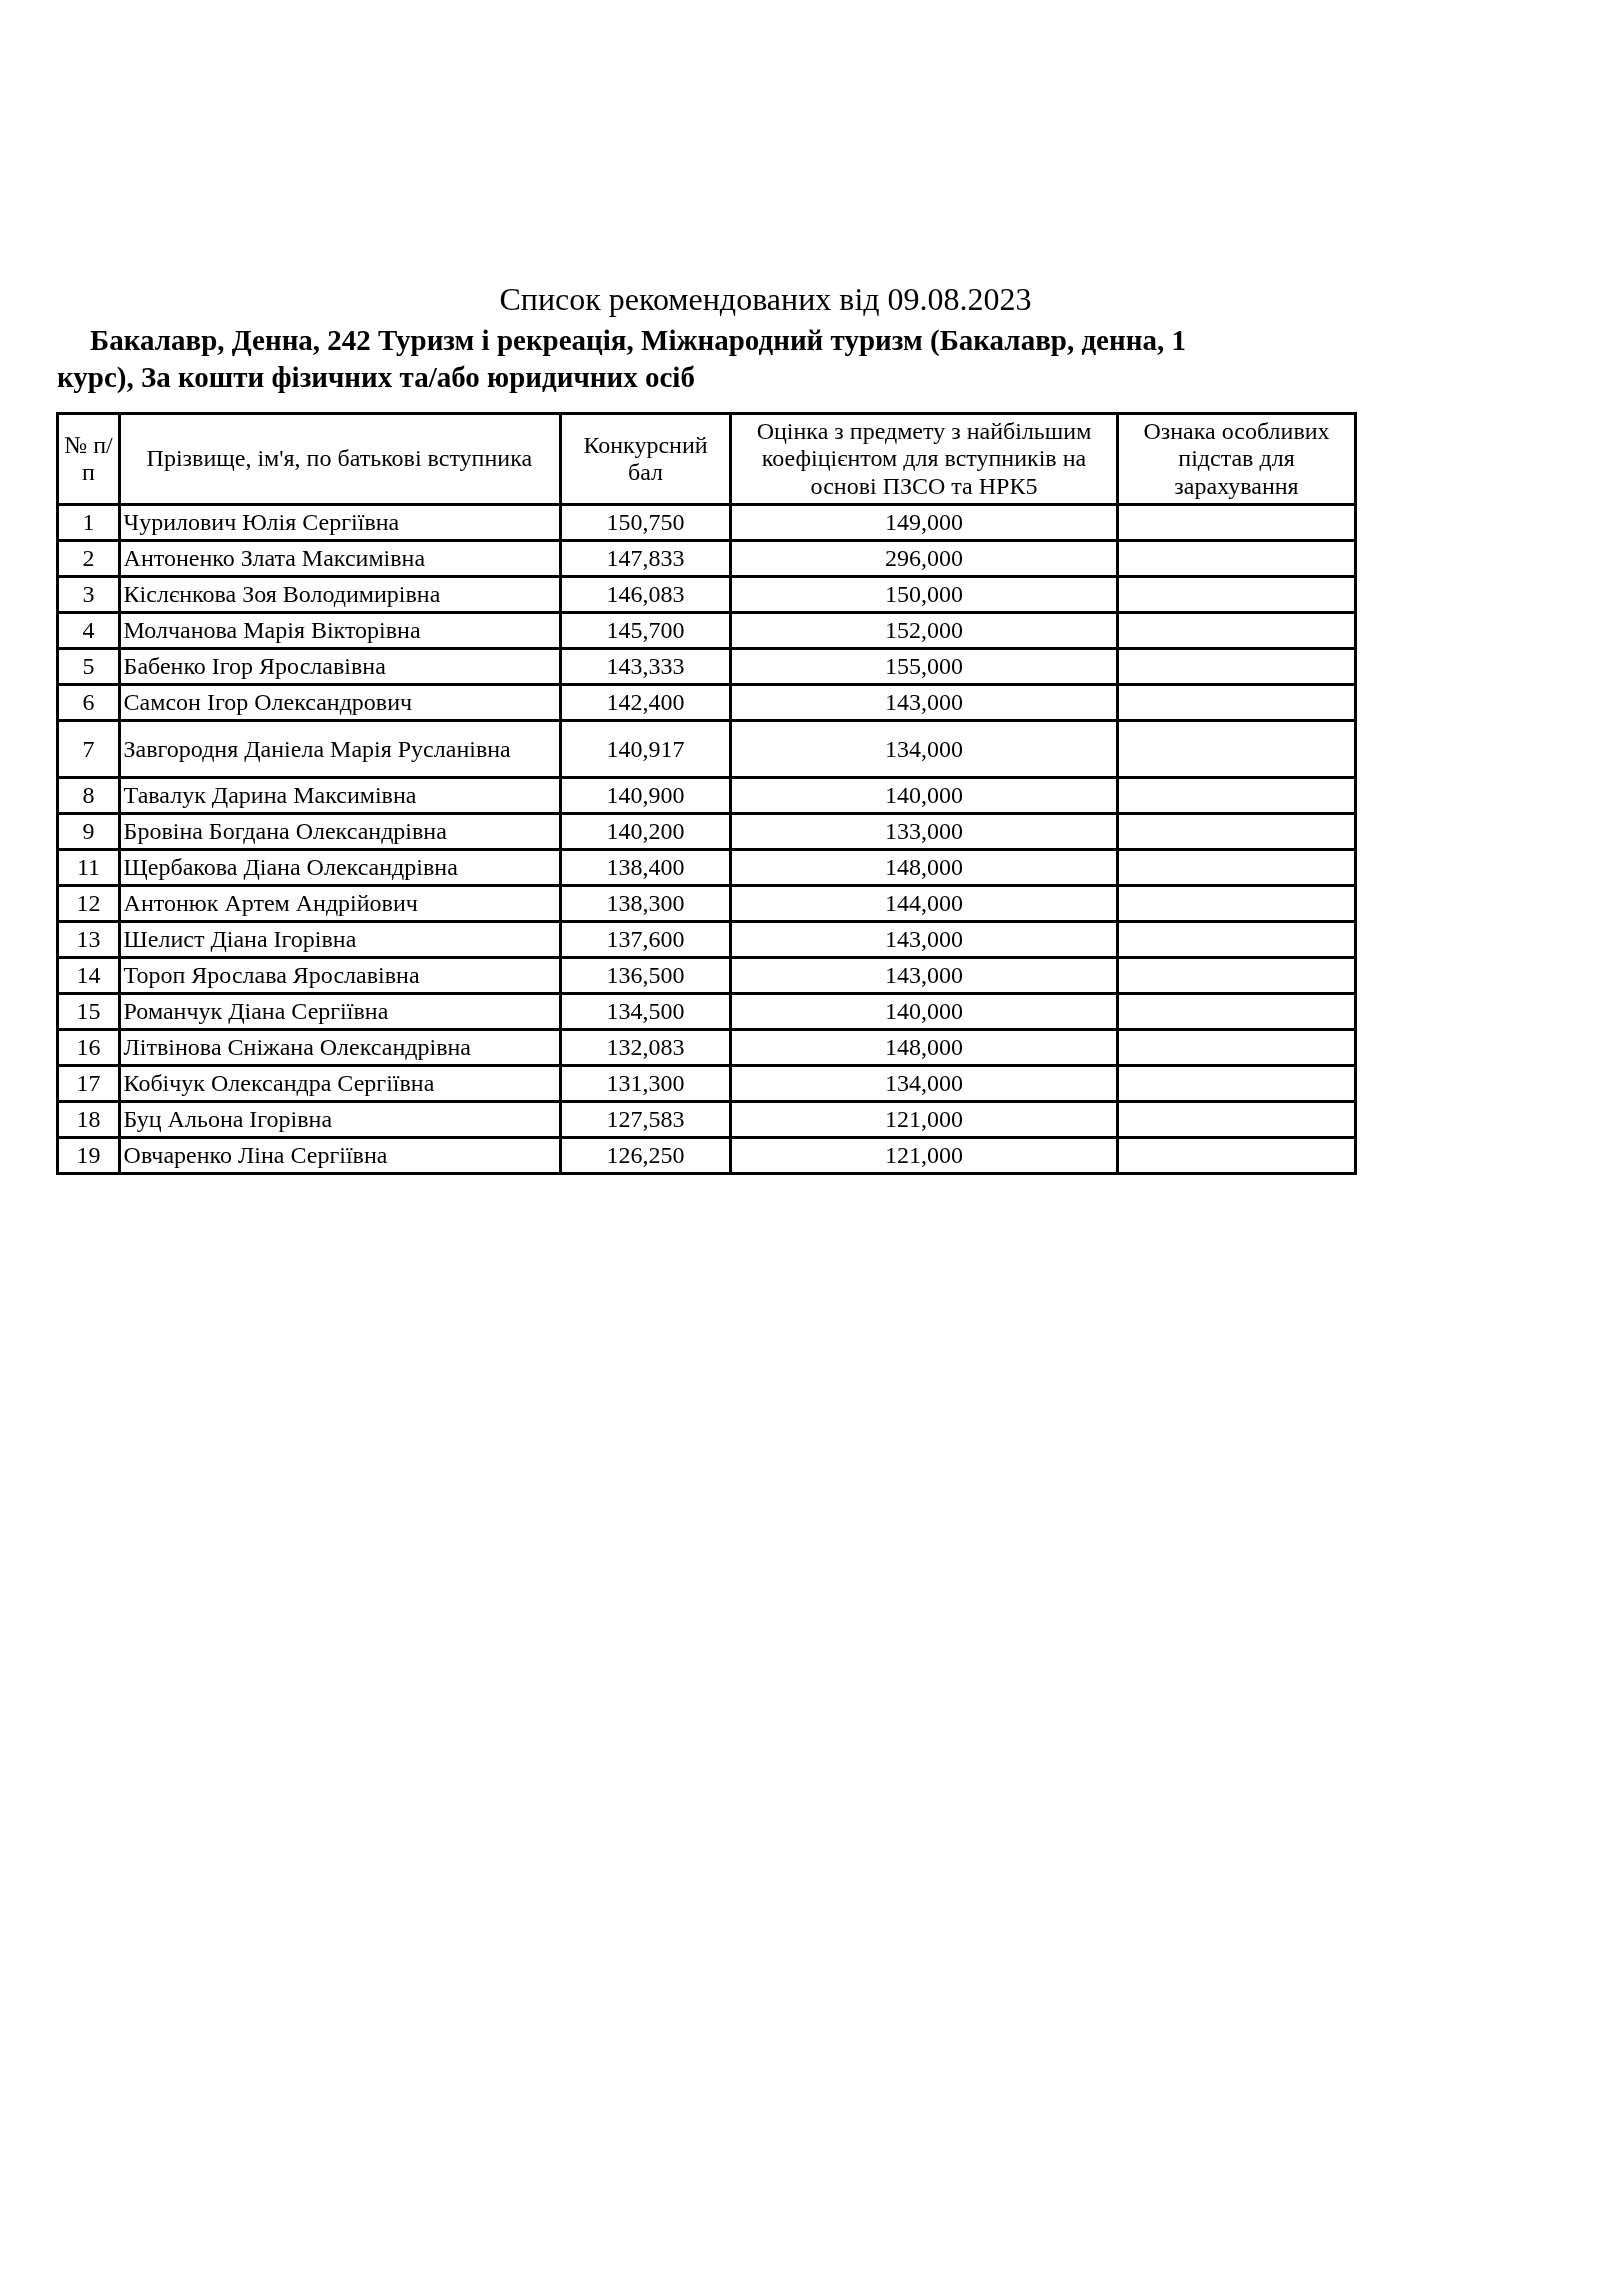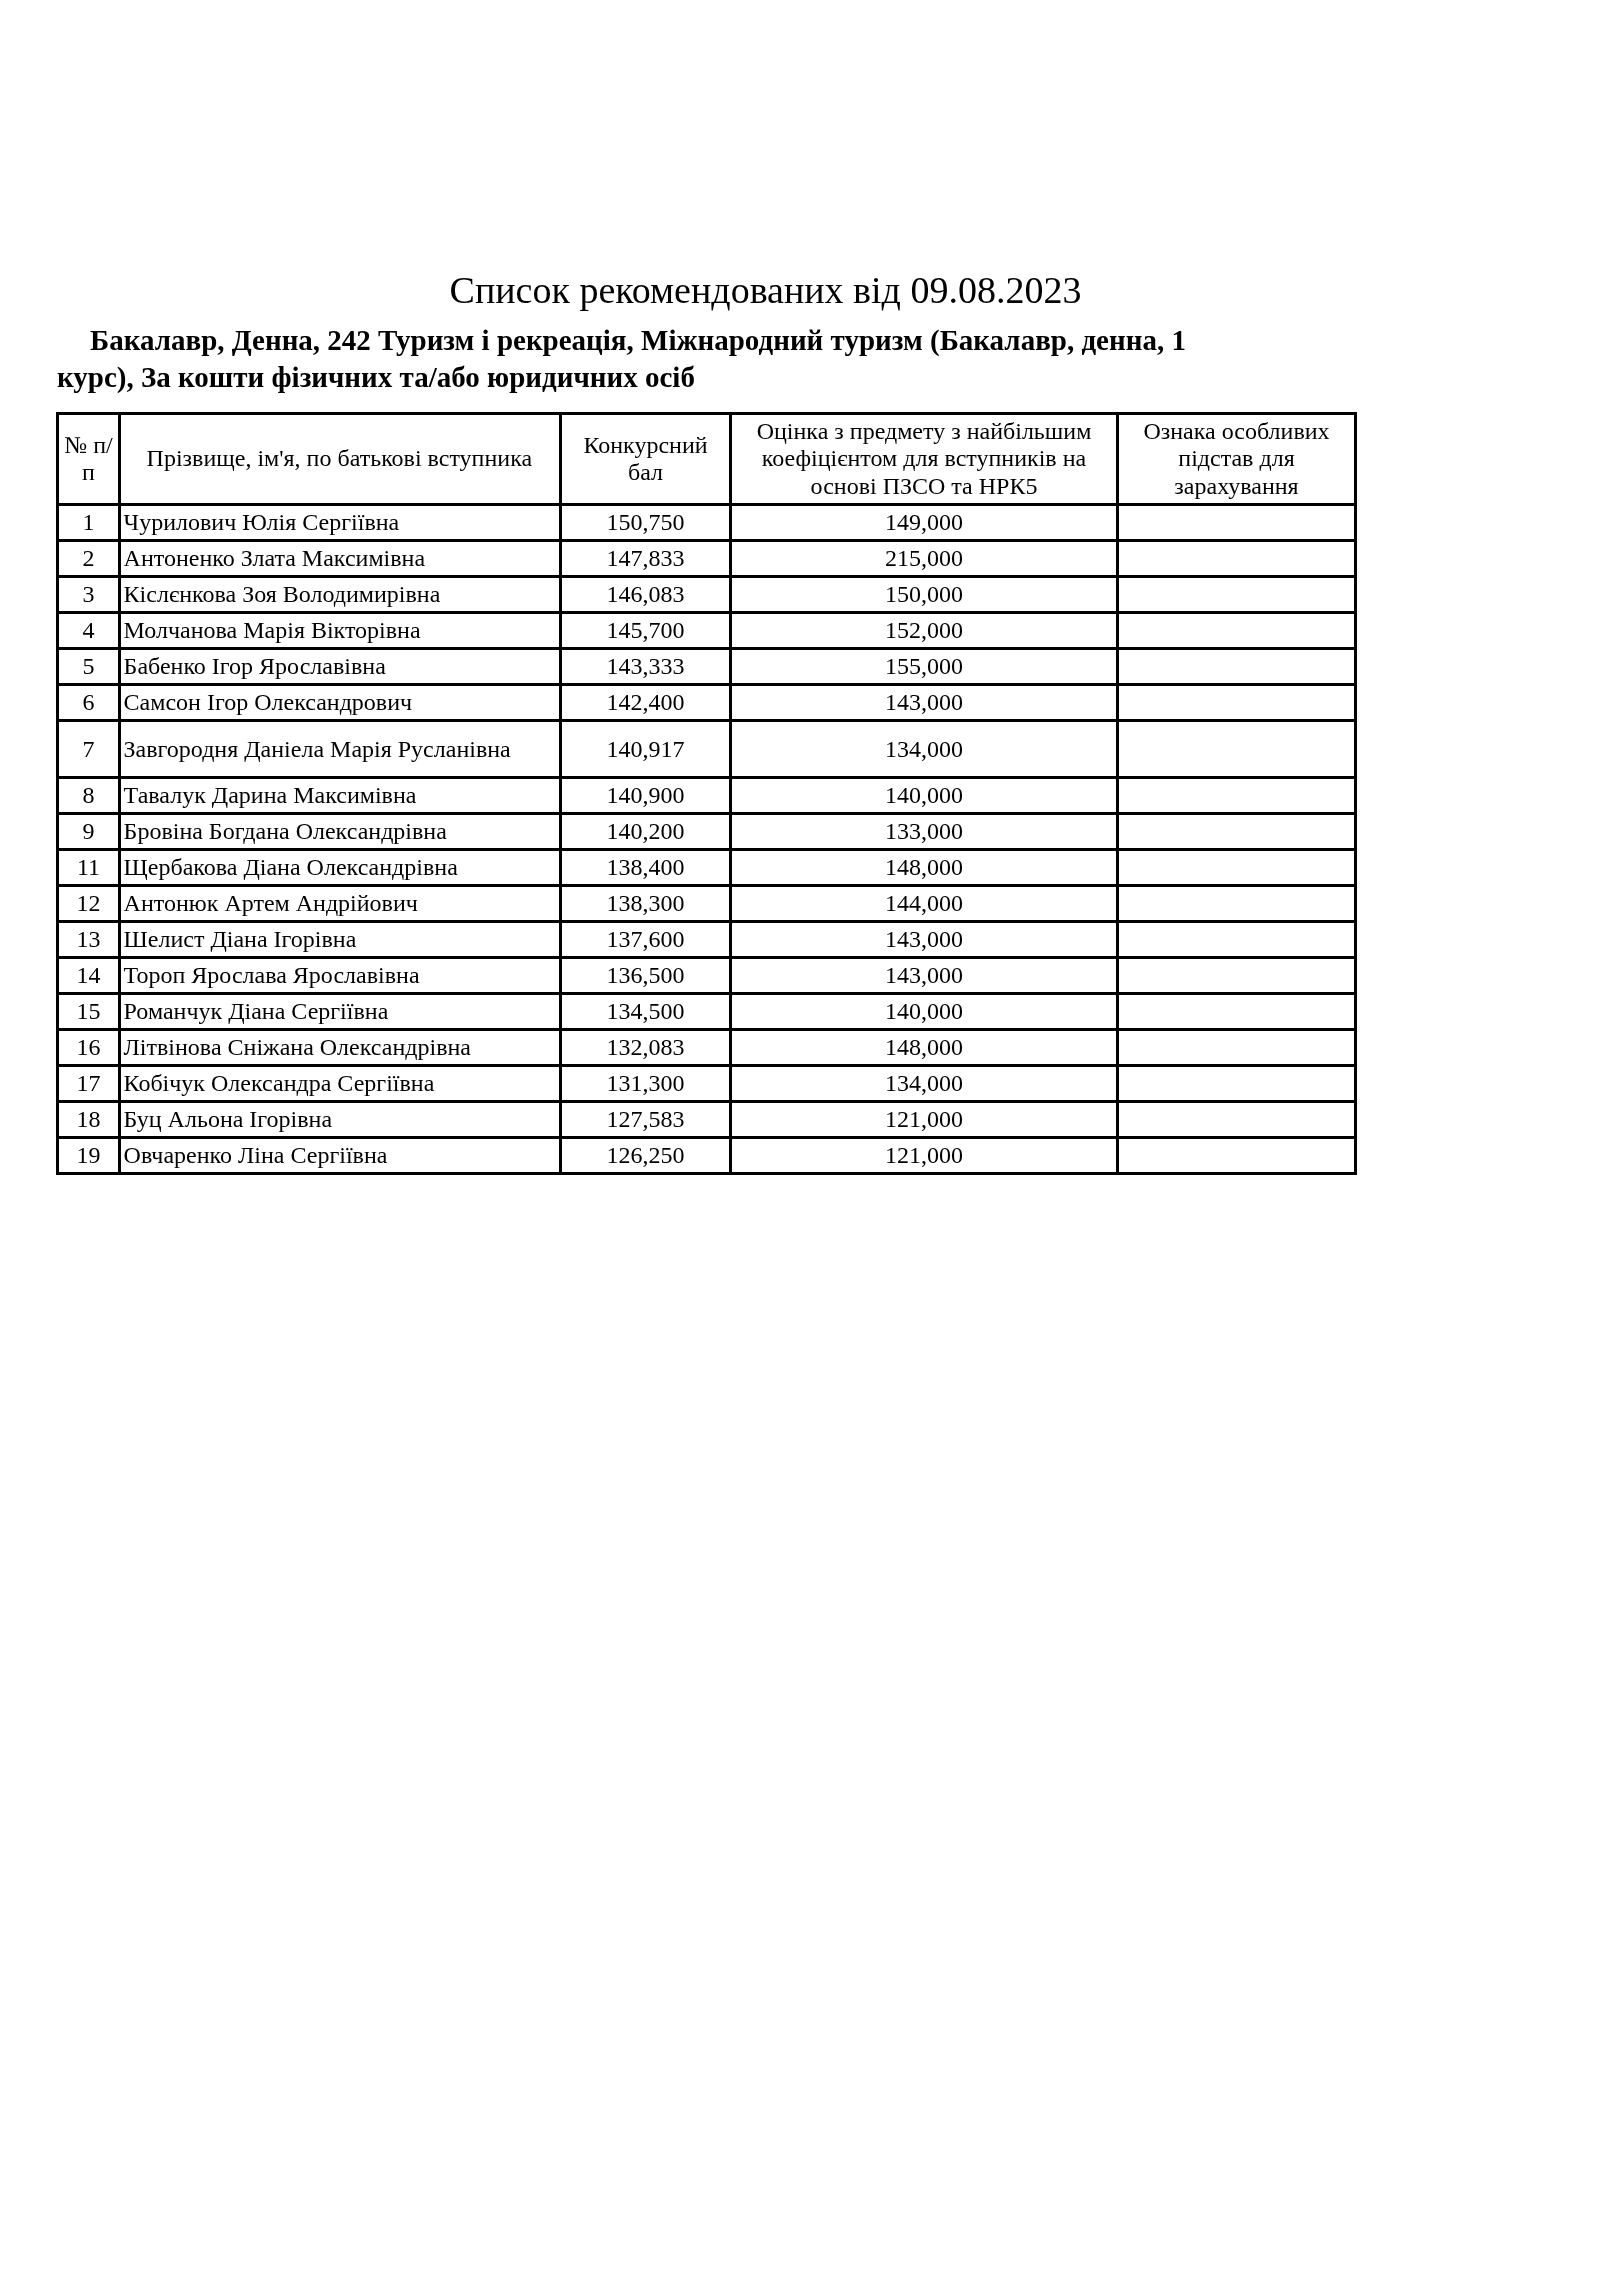--- a/index.html
+++ b/index.html
@@ -1,22 +1,22 @@
 <!DOCTYPE html>
 <html style="font-size:10.5px"><head>
 <meta charset="utf-8">
 <style>
   html, body { margin: 0; padding: 0; background: #ffffff; }
   body {
     width: 1623px; height: 2295px; position: relative; overflow: hidden;
     font-family: "Liberation Serif", "DejaVu Serif", serif; color: #000;
   }
   .title {
-    position: absolute; left: 0; top: 271px; width: 1531px;
-    text-align: center; font-size: 38px; line-height: 39px; font-weight: normal;
+    position: absolute; left: 0; top: 280px; width: 1531px;
+    text-align: center; font-size: 32px; line-height: 39px; font-weight: normal;
   }
   .subtitle {
     position: absolute; left: 57px; top: 322px; width: 1309px;
     font-size: 29px; line-height: 37px; font-weight: bold;
   }
   .subtitle .l1 { display: block; padding-left: 33px; white-space: nowrap; }
   .subtitle .l2 { display: block; white-space: nowrap; }
   table.list {
     position: absolute; left: 56px; top: 412px;
     border-collapse: collapse; table-layout: fixed;
@@ -72,21 +72,21 @@
         <td class="num">1</td>
         <td class="name">Чурилович Юлія Сергіївна</td>
         <td class="score">150,750</td>
         <td class="grade">149,000</td>
         <td class="flag"></td>
       </tr>
       <tr class="row">
         <td class="num">2</td>
         <td class="name">Антоненко Злата Максимівна</td>
         <td class="score">147,833</td>
-        <td class="grade">215,000</td>
+        <td class="grade">296,000</td>
         <td class="flag"></td>
       </tr>
       <tr class="row">
         <td class="num">3</td>
         <td class="name">Кіслєнкова Зоя Володимирівна</td>
         <td class="score">146,083</td>
         <td class="grade">150,000</td>
         <td class="flag"></td>
       </tr>
       <tr class="row">

